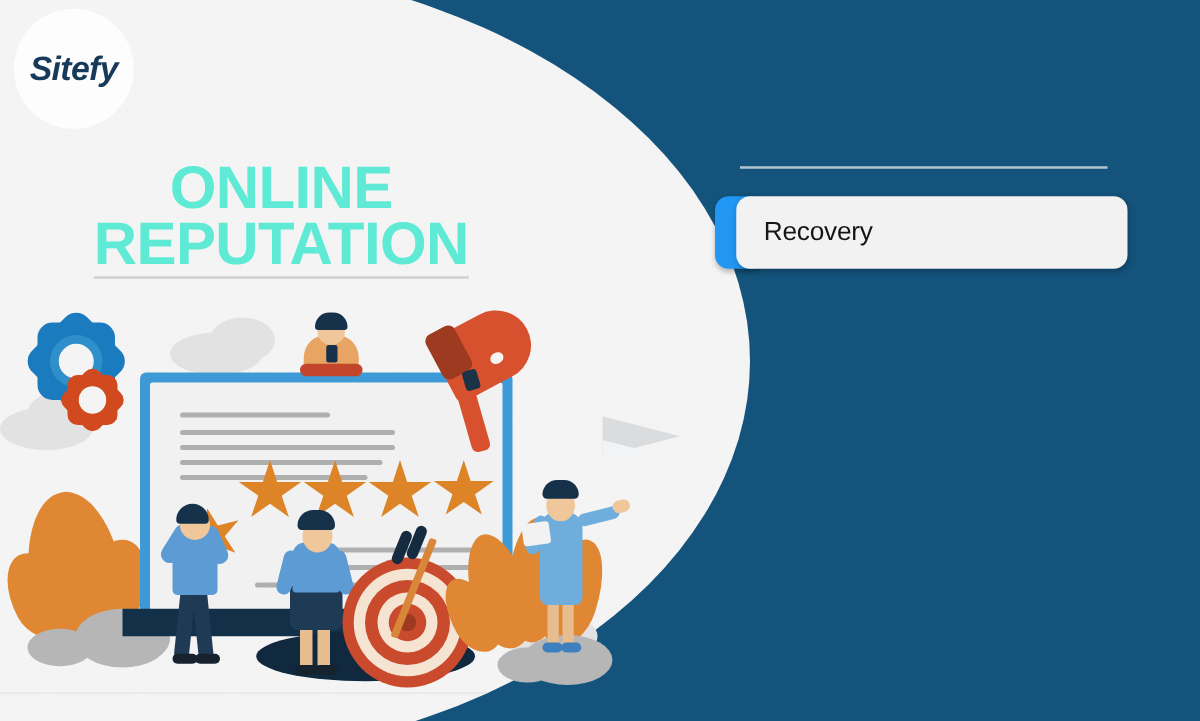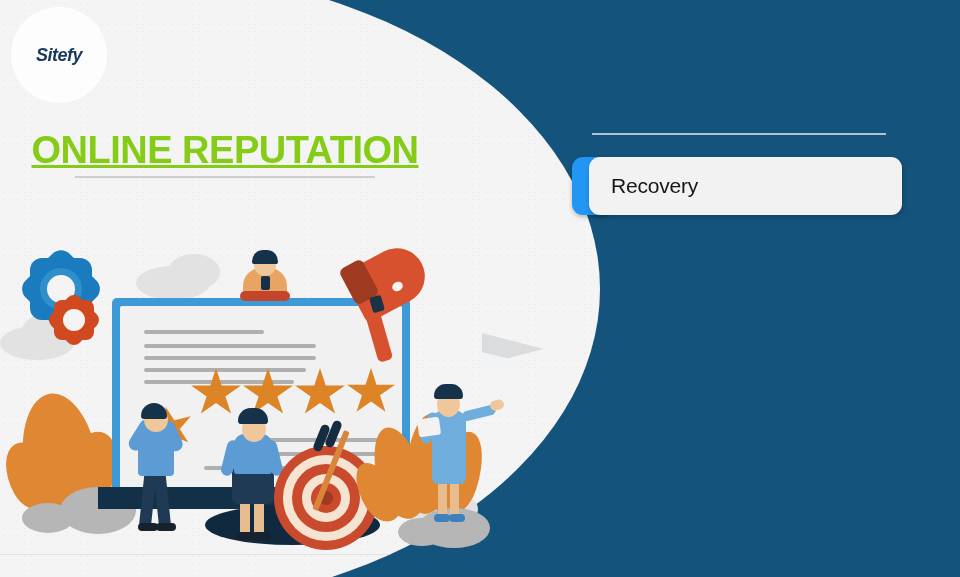--- a/index.html
+++ b/index.html
@@ -35,31 +35,30 @@
   }
 
   
   #logo-circle{
     position:absolute;left:11px;top:7px;width:96px;height:96px;border-radius:50%;
     background:#FDFDFD;
   }
   #logo-text{
     position:absolute;left:11px;top:7px;width:96px;height:96px;
     display:flex;align-items:center;justify-content:center;
-    font-size:18px;font-weight:bold;font-style:italic;
+    font-size:27px;font-weight:bold;font-style:italic;
     color:#173A5B;letter-spacing:-0.5px;
   }
 
   
   #headline{position:absolute;left:0px;top:128px;width:450px;text-align:center;}
   .hl-line{
-    font-size:38px;font-weight:bold;color:#84cc16;
+    font-size:48px;font-weight:bold;color:#5eead4;
     letter-spacing:-0.5px;line-height:45px;
     font-family:"Liberation Sans","DejaVu Sans",sans-serif;
-    text-decoration:underline;
   }
   #hl-underline{
     width:300px;height:2px;background:#cfcfcf;margin:3px auto 0 auto;
   }
 
   
   #services-title{
     position:absolute;left:572px;top:92px;width:330px;
     text-align:center;color:#FFFFFF;font-size:34px;font-weight:bold;
     letter-spacing:-0.5px;text-shadow:1px 2px 2px rgba(0,0,0,.30);

